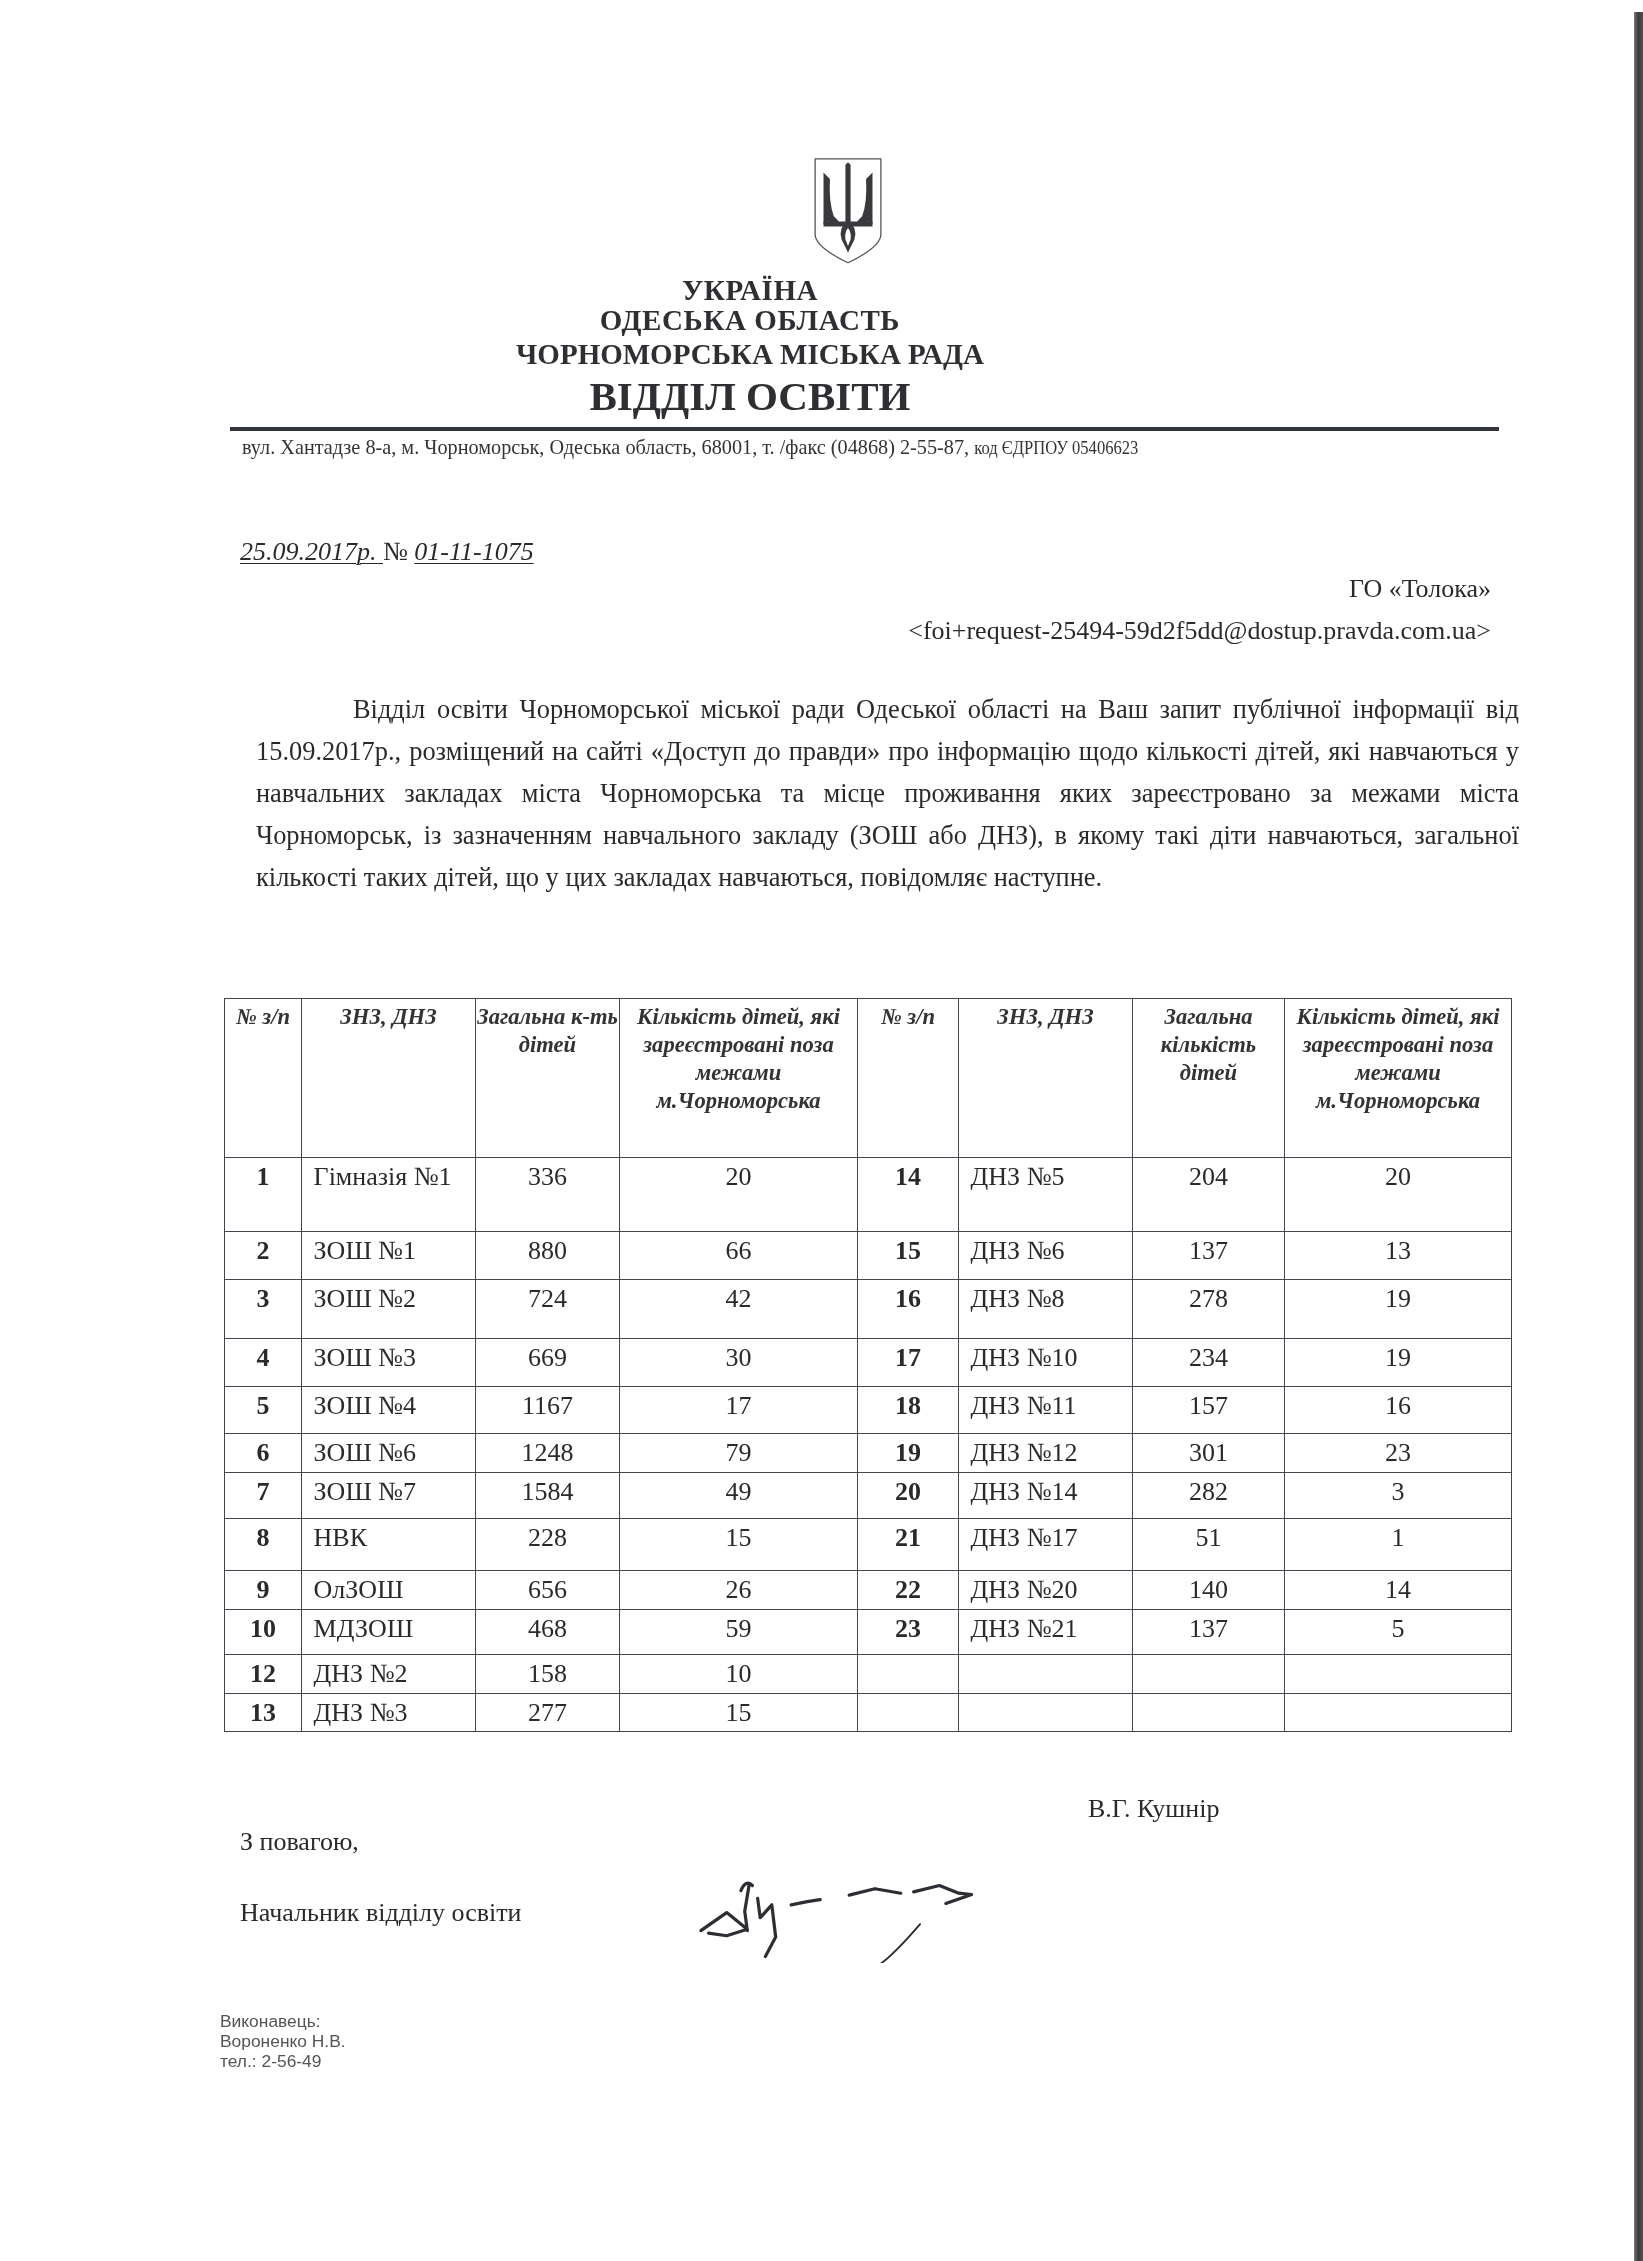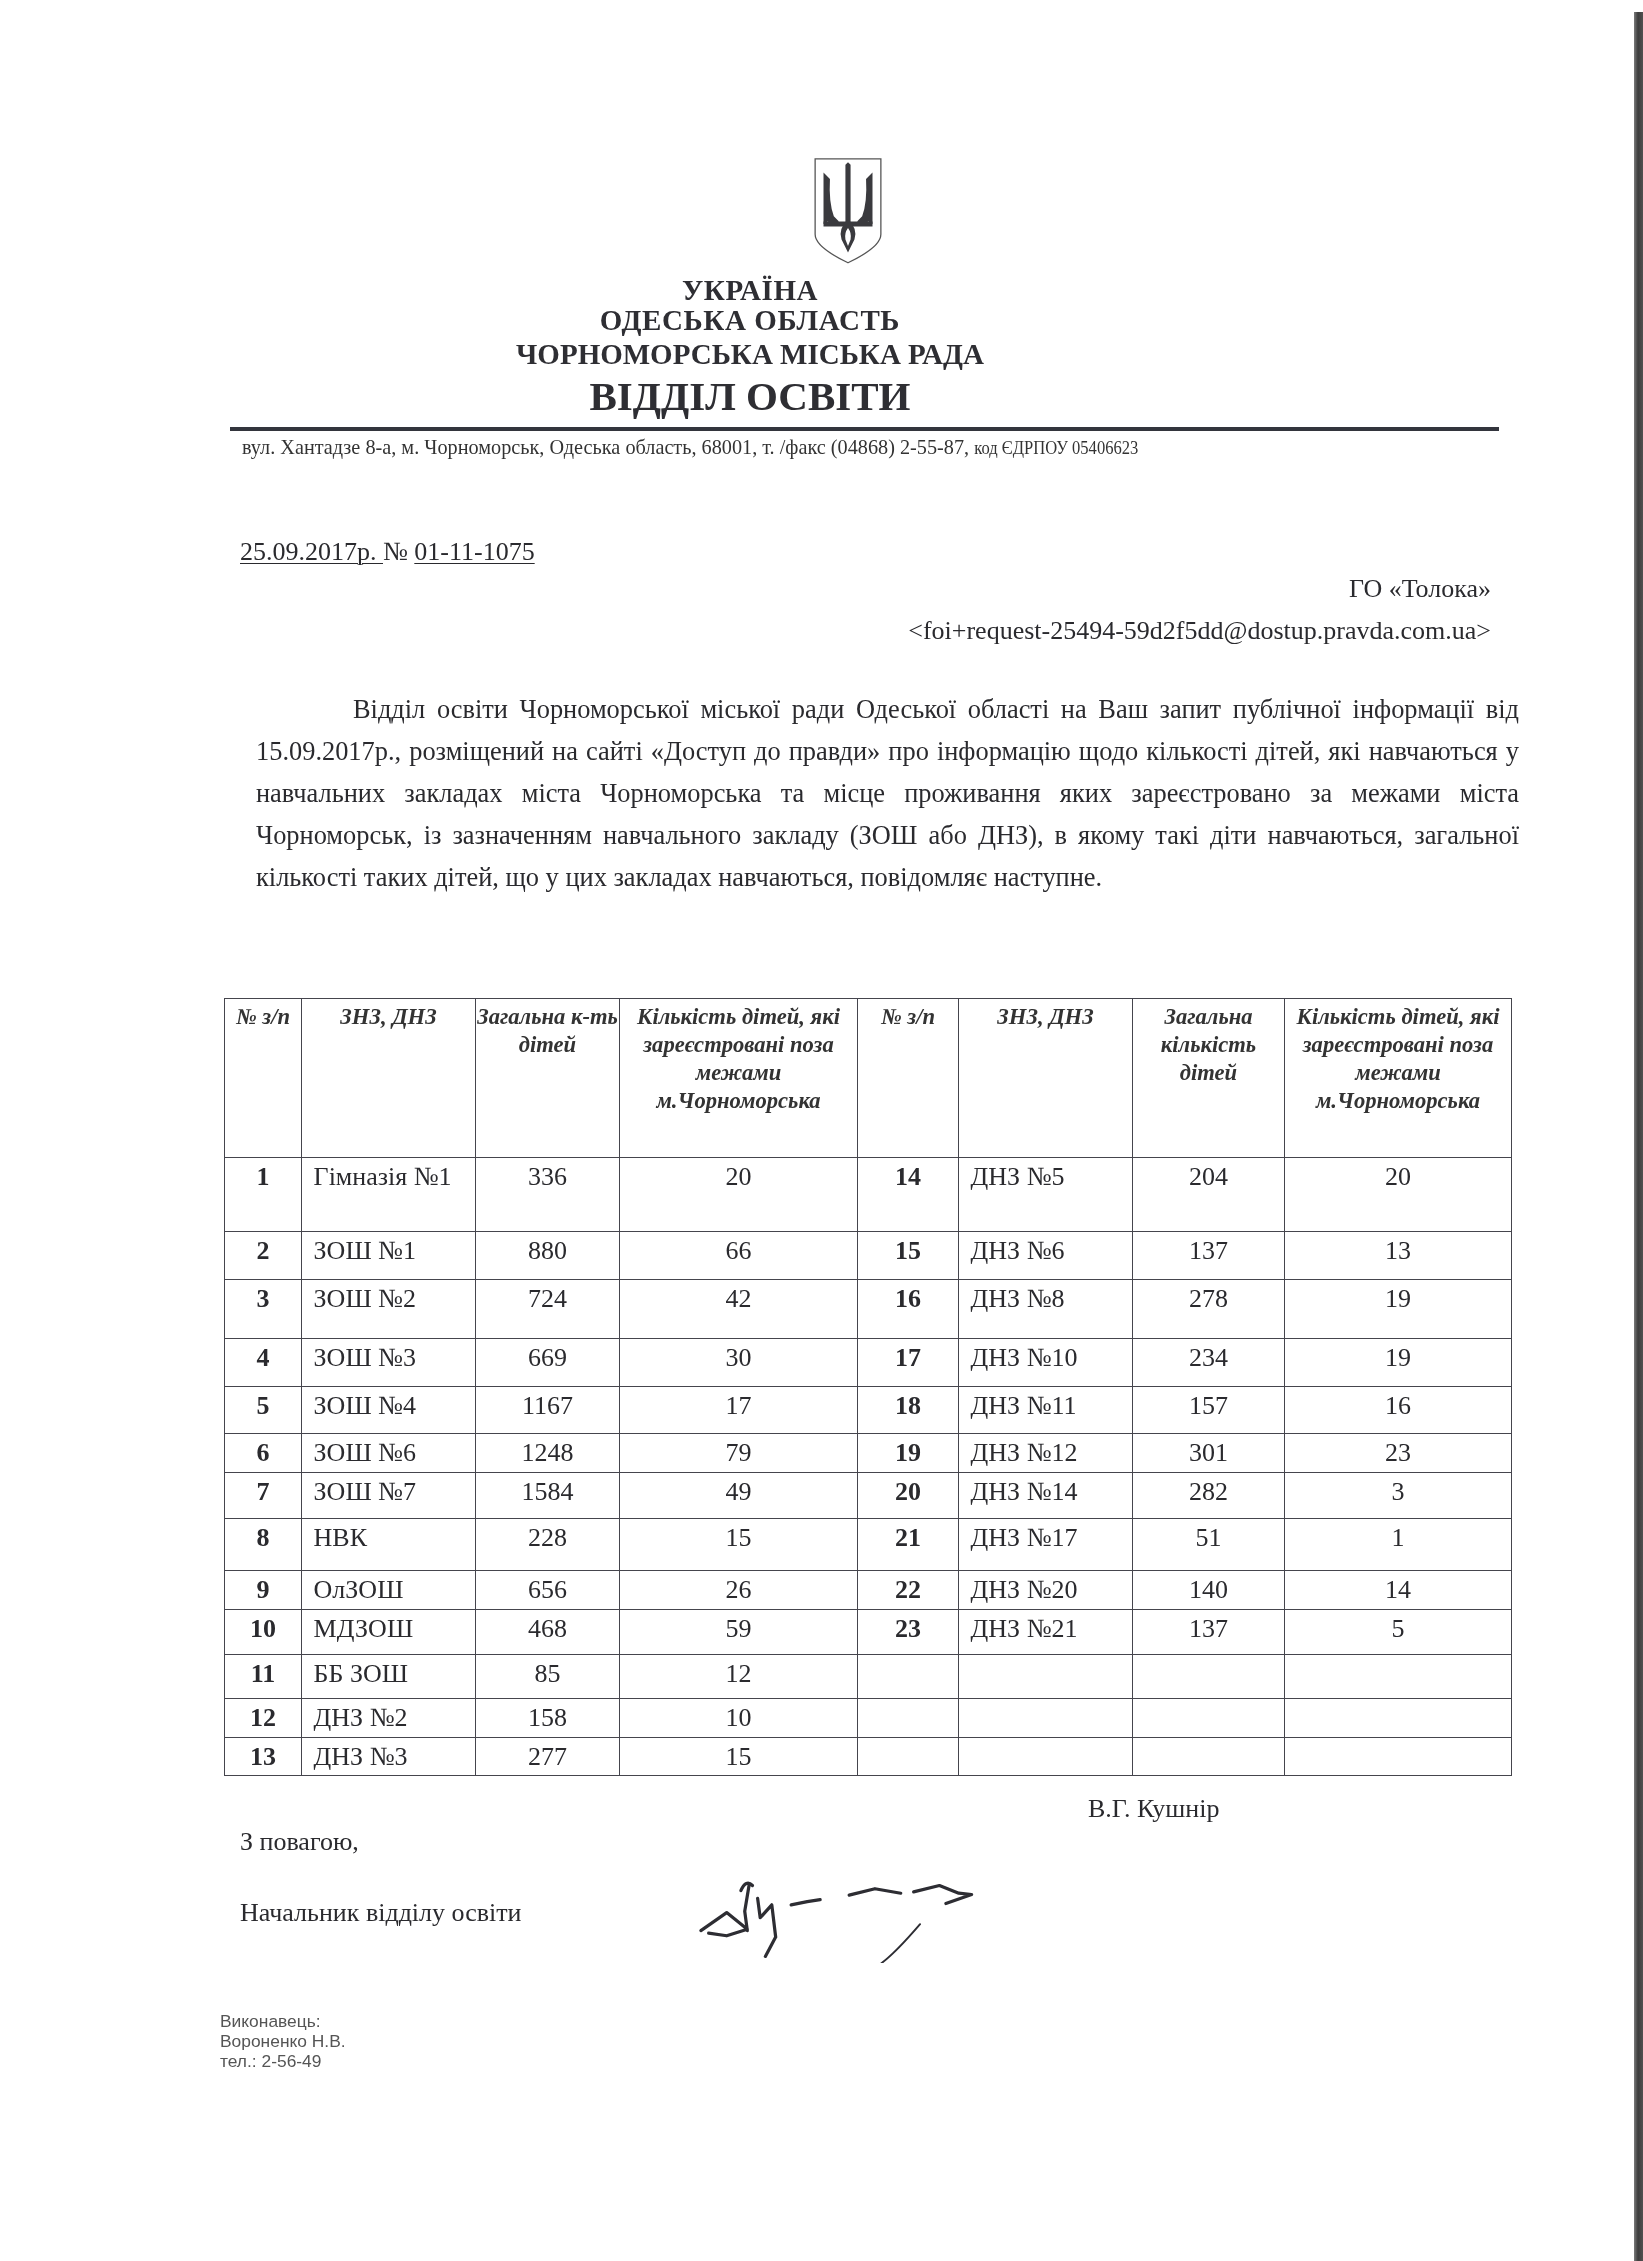--- a/index.html
+++ b/index.html
@@ -25,21 +25,21 @@
     background:#33353d;
   }
   .addr {
     position:absolute; left:242px; top:434px; font-size:22px; color:#333;
     white-space:nowrap; transform:scaleX(0.92); transform-origin:left top;
   }
   .addr .small { font-size:18px; }
   .refline {
     position:absolute; left:240px; top:537px; font-size:26px; white-space:nowrap;
   }
-  .refline .u { text-decoration:underline; text-decoration-thickness:1.3px; text-underline-offset:3.2px; }
+  .refline .u { text-decoration:underline; text-decoration-thickness:1.3px; text-underline-offset:3.2px;font-style:italic; }
   .recipient { position:absolute; right:153px; font-size:26px; white-space:nowrap; text-align:right; }
   .rec1 { top:574px; }
   .rec2 { top:616px; }
   .body-para {
     position:absolute; left:256px; top:688px; width:1263px;
     font-size:26.4px; line-height:42px; text-align:justify; text-indent:97px;
   }
   table.t {
     position:absolute; left:224px; top:998px; border-collapse:collapse;
     width:1287px; table-layout:fixed; color:#2a2a2e;
@@ -209,30 +209,20 @@
       <tr style="height: 45px;">
         <td class="num">10</td>
         <td class="name">МДЗОШ</td>
         <td class="val">468</td>
         <td class="val">59</td>
         <td class="num2">23</td>
         <td class="name">ДНЗ №21</td>
         <td class="val">137</td>
         <td class="val">5</td>
       </tr>
-      <tr style="height: 44px;">
-        <td class="num">11</td>
-        <td class="name">ББ ЗОШ</td>
-        <td class="val">85</td>
-        <td class="val">12</td>
-        <td class="num2"></td>
-        <td class="name"></td>
-        <td class="val"></td>
-        <td class="val"></td>
-      </tr>
       <tr style="height: 39px;">
         <td class="num">12</td>
         <td class="name">ДНЗ №2</td>
         <td class="val">158</td>
         <td class="val">10</td>
         <td class="num2"></td>
         <td class="name"></td>
         <td class="val"></td>
         <td class="val"></td>
       </tr>

